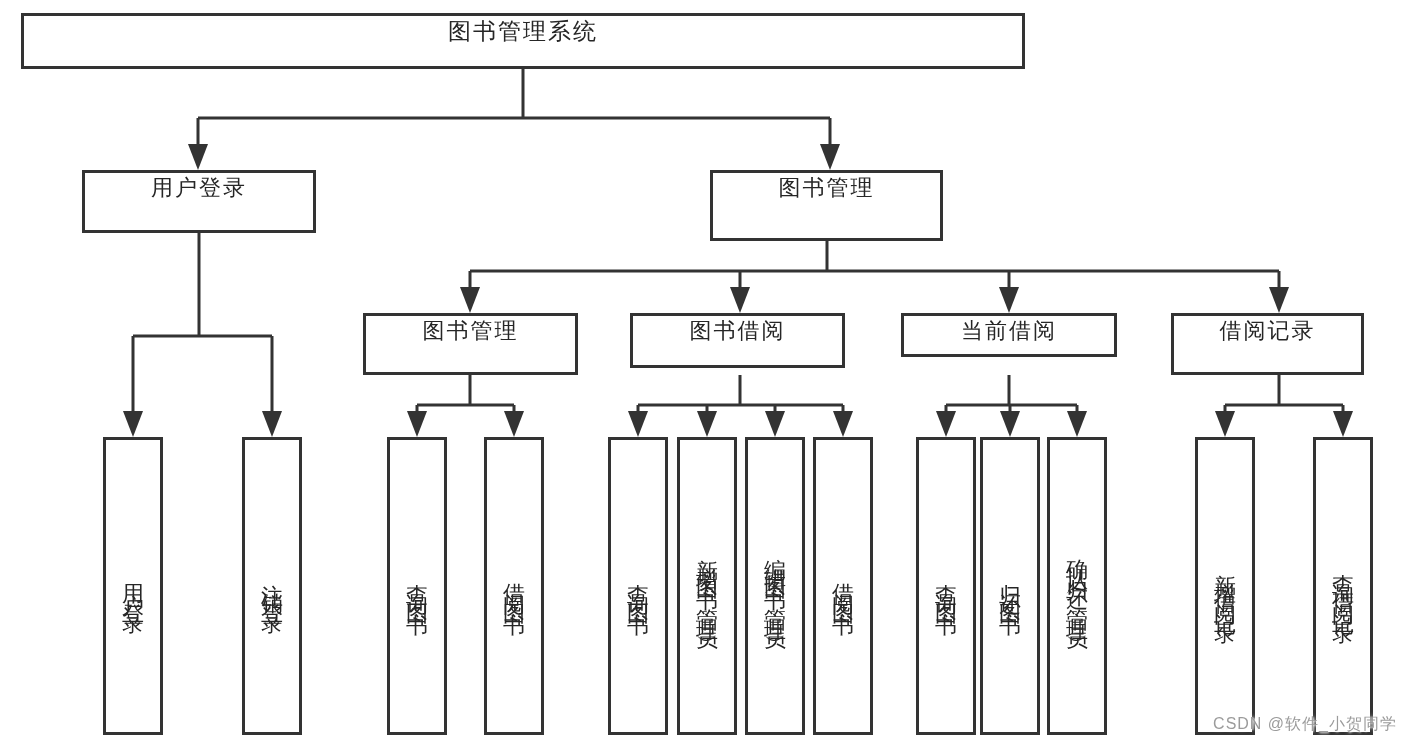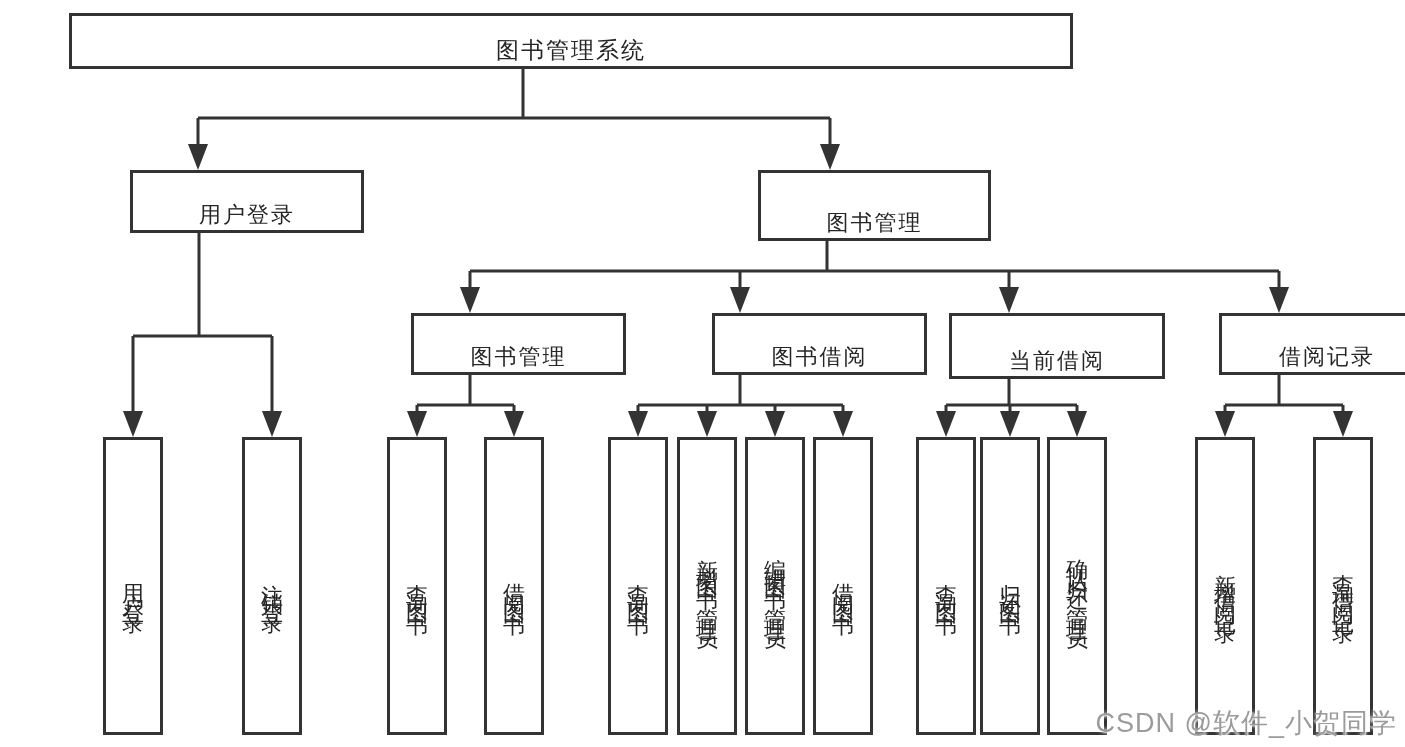--- a/index.html
+++ b/index.html
@@ -16,24 +16,23 @@
     left: 0; top: 0;
     width: 1405px; height: 747px;
     z-index: 0;
   }
   .hbox {
     position: absolute;
     box-sizing: border-box;
     border: 3px solid #333333;
     background: #ffffff;
     display: flex;
-    align-items: flex-end;
+    align-items: flex-start;
     justify-content: center;
     z-index: 1;
-    margin-left: 48px;
   }
   .hlabel {
     font-size: 22px;
     letter-spacing: 2px;
     color: #262626;
     white-space: nowrap;
   }
   .root-label { font-size: 23px; }
   .vbox {
     position: absolute;
@@ -52,22 +51,22 @@
     writing-mode: vertical-rl;
     text-orientation: mixed;
     font-size: 22px;
     letter-spacing: 10px;
     color: #262626;
     white-space: nowrap;
   }
   .watermark {
     position: absolute;
     right: 8px;
-    bottom: 6px;
-    font-size: 27px;
+    bottom: 12px;
+    font-size: 16px;
     letter-spacing: 1px;
     color: #9b9b9b;
     text-shadow: 0 0 4px #ffffff, 1px 1px 2px #ffffff;
     z-index: 2;
     white-space: nowrap;
   }
 </style>
 </head>
 <body>
 
@@ -113,27 +112,27 @@
   <div class="hbox" style="left:82px;top:170px;width:234px;height:63px">
     <span class="hlabel">用户登录</span>
   </div>
   <div class="hbox" style="left:710px;top:170px;width:233px;height:71px">
     <span class="hlabel">图书管理</span>
   </div>
 
   <div class="hbox" style="left:363px;top:313px;width:215px;height:62px">
     <span class="hlabel">图书管理</span>
   </div>
-  <div class="hbox" style="left:664px;top:313px;width:215px;height:62px">
+  <div class="hbox" style="left:630px;top:313px;width:215px;height:55px">
     <span class="hlabel">图书借阅</span>
   </div>
-  <div class="hbox" style="left:901px;top:313px;width:216px;height:66px">
+  <div class="hbox" style="left:901px;top:313px;width:216px;height:44px">
     <span class="hlabel">当前借阅</span>
   </div>
-  <div class="hbox" style="left:1171px;top:313px;width:216px;height:62px">
+  <div class="hbox" style="left:1171px;top:313px;width:193px;height:62px">
     <span class="hlabel">借阅记录</span>
   </div>
 
   <div class="vbox" style="left:103px">
     <span class="vlabel">用户登录</span>
   </div>
   <div class="vbox" style="left:242px">
     <span class="vlabel">注销登录</span>
   </div>
 

